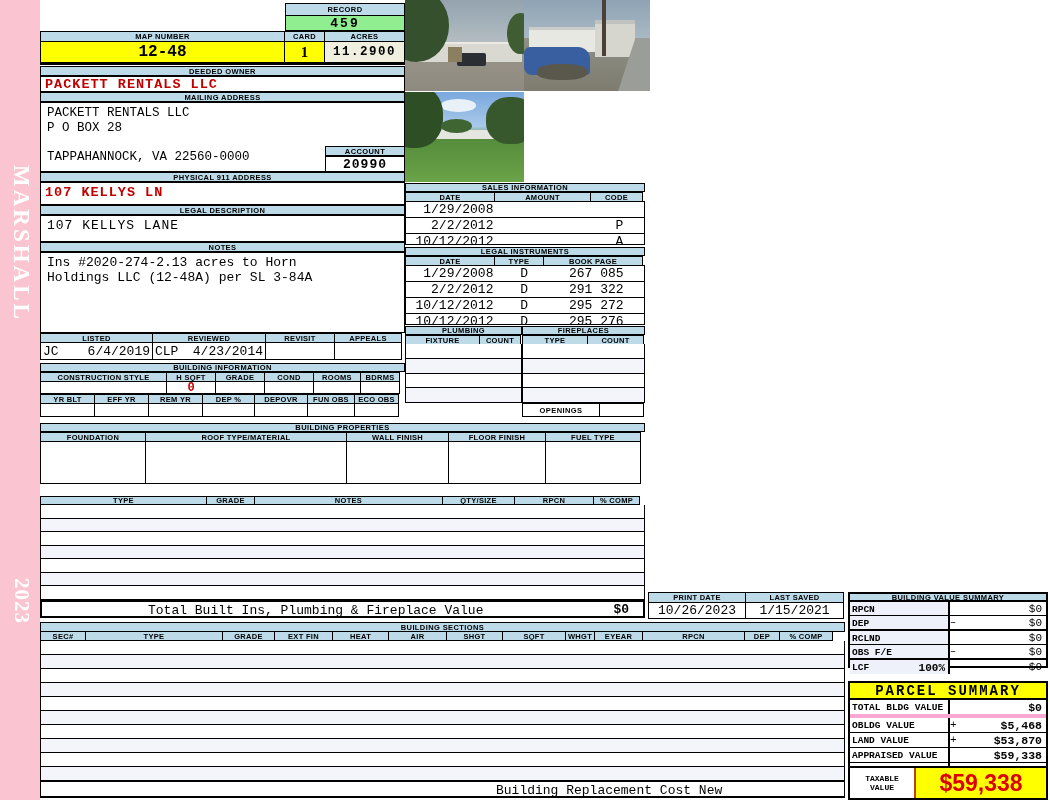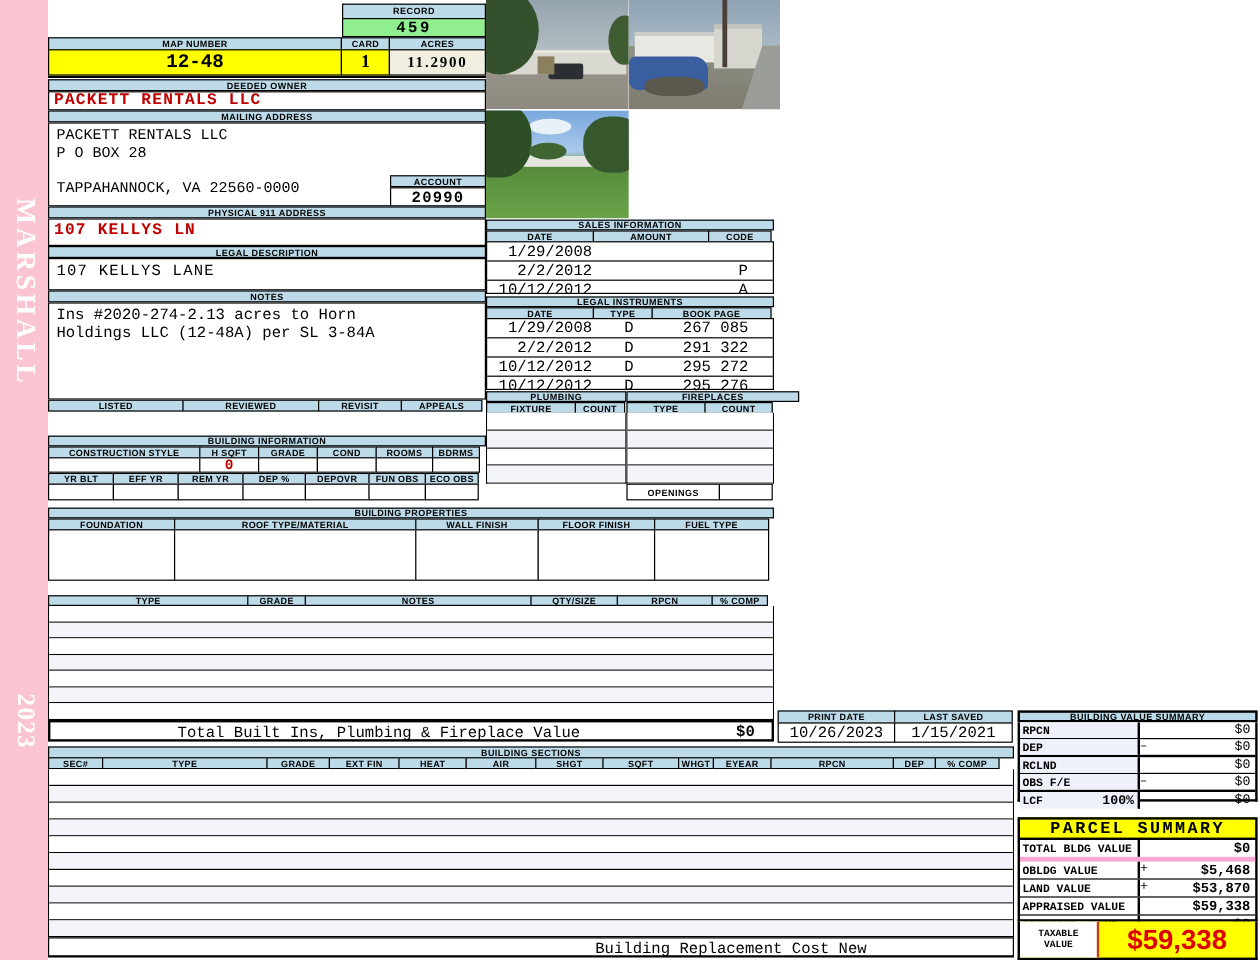--- a/index.html
+++ b/index.html
@@ -38,21 +38,21 @@
   <div class="abs mono center" style="left:285px;top:15px;width:120px;height:16px;background:#90ee90;border:1px solid #000;font-weight:bold;font-size:13px;display:flex;align-items:center;letter-spacing:2px;">459</div>
 
   <div class="abs hrow" style="left:40px;top:31px;width:365px;height:11px;">
     <div class="hc" style="width:245px;">MAP NUMBER</div>
     <div class="hc" style="width:41px;">CARD</div>
     <div class="hc" style="width:81px;">ACRES</div>
   </div>
   <div class="abs vrow" style="left:40px;top:41px;width:365px;height:24px;border-bottom:2px solid #000;">
     <div class="vc mono center" style="width:245px;background:#ffff00;font-weight:bold;font-size:16px;">12-48</div>
     <div class="vc center" style="width:41px;background:#ffff00;font-family:'Liberation Serif',serif;font-weight:bold;font-size:15px;">1</div>
-    <div class="vc mono center" style="width:81px;background:#f0efdf;font-weight:bold;font-size:12.5px;letter-spacing:1.5px;font-family:Liberation Serif, serif;">11.2900</div>
+    <div class="vc mono center" style="width:81px;background:#f0efdf;font-weight:bold;font-size:12.5px;letter-spacing:1.5px;">11.2900</div>
   </div>
 
   <div class="abs bar" style="left:40px;top:66px;width:365px;height:10px;">DEEDED OWNER</div>
   <div class="abs box mono red" style="left:40px;top:76px;width:365px;height:16px;font-size:13.5px;letter-spacing:1px;padding-left:4px;line-height:15px;">PACKETT RENTALS LLC</div>
 
   <div class="abs bar" style="left:40px;top:92px;width:365px;height:10px;">MAILING ADDRESS</div>
   <div class="abs box" style="left:40px;top:102px;width:365px;height:70px;">
     <div class="abs mono" style="left:6px;top:3px;font-size:12.5px;">PACKETT RENTALS LLC</div>
     <div class="abs mono" style="left:6px;top:18px;font-size:12.5px;">P O BOX 28</div>
     <div class="abs mono" style="left:6px;top:47px;font-size:12.5px;">TAPPAHANNOCK, VA 22560-0000</div>
@@ -70,20 +70,32 @@
   <div class="abs box" style="left:40px;top:252px;width:365px;height:81px;">
     <div class="abs mono" style="left:6px;top:2px;font-size:13px;">Ins #2020-274-2.13 acres to Horn</div>
     <div class="abs mono" style="left:6px;top:17px;font-size:13px;">Holdings LLC (12-48A) per SL 3-84A</div>
   </div>
 
   <div class="abs hrow" style="left:40px;top:333px;width:365px;height:10px;">
     <div class="hc" style="width:113px;">LISTED</div>
     <div class="hc" style="width:114px;">REVIEWED</div>
     <div class="hc" style="width:70px;">REVISIT</div>
     <div class="hc" style="width:68px;">APPEALS</div>
+  </div>
+  <div class="abs vrow mono" style="left:40px;top:342px;width:365px;height:18px;font-size:13px;">
+    <div class="vc" style="width:113px;padding:0 2px;justify-content:space-between;">
+      <span>JC</span>
+      <span>6/4/2019</span>
+    </div>
+    <div class="vc" style="width:114px;padding:0 2px;justify-content:space-between;">
+      <span>CLP</span>
+      <span>4/23/2014</span>
+    </div>
+    <div class="vc" style="width:70px;"></div>
+    <div class="vc" style="width:68px;"></div>
   </div>
 
   <div class="abs bar" style="left:40px;top:363px;width:365px;height:9px;">BUILDING INFORMATION</div>
   <div class="abs hrow" style="left:40px;top:372px;width:365px;height:10px;">
     <div class="hc" style="width:127px;">CONSTRUCTION STYLE</div>
     <div class="hc" style="width:50px;">H SQFT</div>
     <div class="hc" style="width:50px;">GRADE</div>
     <div class="hc" style="width:50px;">COND</div>
     <div class="hc" style="width:48px;">ROOMS</div>
     <div class="hc" style="width:40px;">BDRMS</div>
@@ -237,21 +249,21 @@
     <div class="hc" style="width:75px;">FIXTURE</div>
     <div class="hc" style="width:42px;">COUNT</div>
   </div>
   <div class="abs emptyrows" style="left:405px;top:344px;width:117px;height:59px;">
     <div class="er"></div>
       <div class="er"></div>
     <div class="er"></div>
       <div class="er"></div>
   </div>
 
-  <div class="abs bar" style="left:522px;top:326px;width:144px;height:9px;">FIREPLACES</div>
+  <div class="abs bar" style="left:522px;top:326px;width:123px;height:9px;">FIREPLACES</div>
   <div class="abs hrow" style="left:522px;top:335px;width:123px;height:10px;">
     <div class="hc" style="width:66px;">TYPE</div>
     <div class="hc" style="width:57px;">COUNT</div>
   </div>
   <div class="abs emptyrows" style="left:522px;top:344px;width:123px;height:59px;">
     <div class="er"></div>
       <div class="er"></div>
     <div class="er"></div>
       <div class="er"></div>
   </div>

